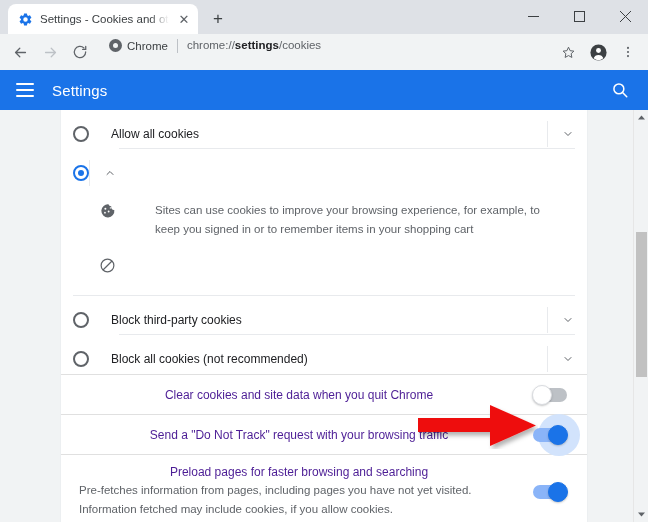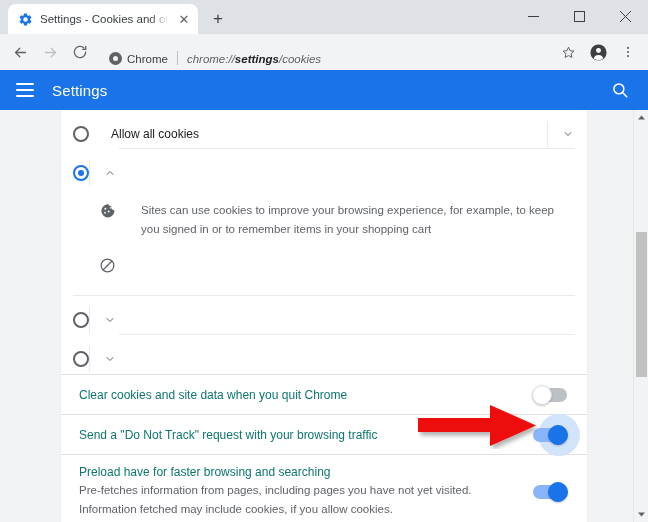--- a/index.html
+++ b/index.html
@@ -64,36 +64,36 @@
   }
   .navbtn {
     width:28px; height:28px; display:flex; align-items:center; justify-content:center;
     color:#5f6368; font-size:15px; border-radius:50%;
   }
   .navbtn.disabled { color:#bdc1c6; }
   .omnibox {
     flex:1 1 auto; height:26px; margin:0 5px;
     background:#f1f3f4;
     border-radius:13px;
-    display:flex; align-items:flex-end; padding:0 8px; gap:6px;
+    display:flex; align-items:flex-start; padding:0 8px; gap:6px;
     position:relative;
   }
   .omni-chip { display:flex; align-items:center; gap:5px; }
   .chrome-dot {
     width:13px; height:13px; border-radius:50%;
     background:#5f6368; position:relative;
     display:flex; align-items:center; justify-content:center;
   }
   .chrome-dot::after {
     content:""; width:5px; height:5px; border-radius:50%;
     background:#f1f3f4;
   }
   .omni-secure { font-size:11.5px; color:#3c4043; }
   .omni-sep { width:1px; height:14px; background:#bdc1c6; margin:0 3px; }
-  .omni-url { font-size:11.5px; color:#5f6368; white-space:nowrap;font-style:italic; }
+  .omni-url { font-size:11.5px; color:#5f6368; white-space:nowrap; }
   .omni-url b { color:#202124; font-weight:700; }
   .tbicon {
     width:28px; height:28px; display:flex; align-items:center; justify-content:center;
     color:#5f6368; font-size:14px;
   }
 
   
   .settings-header {
     position:absolute; top:70px; left:0; right:0; height:40px;
     background:#1a73e8;
@@ -155,35 +155,35 @@
   }
 
   
   .desc-block { padding:4px 12px 12px 12px; }
   .desc-item { display:flex; gap:0; padding:9px 0; }
   .desc-icon {
     width:24px; flex:0 0 24px; margin-left:22px;
     display:flex; align-items:flex-start; justify-content:center; padding-top:1px;
   }
   .desc-text {
-    margin-left:22px; font-size:11.5px; color:#5f6368; line-height:1.62;
+    margin-left:36px; font-size:11.5px; color:#5f6368; line-height:1.62;
     flex:1 1 auto; padding-right:10px;
   }
   .card-sep { height:1px; background:#e8eaed; margin:0 12px; }
   .card-sep-full { height:1px; background:#e0e0e0; }
 
   
   .toggle-row {
     display:flex; align-items:center; min-height:39px;
     padding:0 20px 0 18px;
     position:relative;
   }
   .toggle-row.tall { min-height:66px; align-items:center; padding-top:10px; padding-bottom:10px; }
   .tr-texts { flex:1 1 auto; padding-right:14px; }
-  .tr-title { font-size:12px; color:#0f766e; }
+  .tr-title { font-size:12px; color:#4c1d95;text-align:center; }
   .tr-sub { font-size:11.5px; color:#5f6368; line-height:1.62; margin-top:2px; }
   .switch { position:relative; width:34px; height:14px; flex:0 0 34px; }
   .switch .track {
     position:absolute; top:0; left:0; width:34px; height:14px;
     border-radius:7px; background:#bdc1c6;
   }
   .switch .knob {
     position:absolute; top:-3px; left:-1px;
     width:20px; height:20px; border-radius:50%;
     background:#ffffff; border:1px solid #dadce0;
@@ -360,29 +360,31 @@
                 <path d="M5.6 18.4L18.4 5.6"></path>
               </svg>
           </div>
         </div>
       </div>
 
       <div class="card-sep"></div>
 
       <div class="radio-row divided">
         <div class="radio"></div>
+        <div class="radio-label">Block third-party cookies</div>
         <div class="chev-wrap">
           <svg width="12" height="12" viewBox="0 0 24 24" fill="none" stroke="#5f6368" stroke-width="2" stroke-linecap="round" stroke-linejoin="round">
               <path d="M6 9l6 6 6-6"></path>
             </svg>
         </div>
       </div>
 
       <div class="radio-row">
         <div class="radio"></div>
+        <div class="radio-label">Block all cookies (not recommended)</div>
         <div class="chev-wrap">
           <svg width="12" height="12" viewBox="0 0 24 24" fill="none" stroke="#5f6368" stroke-width="2" stroke-linecap="round" stroke-linejoin="round">
               <path d="M6 9l6 6 6-6"></path>
             </svg>
         </div>
       </div>
 
       <div class="card-sep-full"></div>
 
       <div class="toggle-row">
@@ -404,21 +406,21 @@
         <div class="switch on focus">
           <div class="track"></div>
           <div class="knob"></div>
         </div>
       </div>
 
       <div class="card-sep-full"></div>
 
       <div class="toggle-row tall">
         <div class="tr-texts">
-          <div class="tr-title">Preload have for faster browsing and searching</div>
+          <div class="tr-title">Preload pages for faster browsing and searching</div>
           <div class="tr-sub">Pre-fetches information from pages, including pages you have not yet visited. Information fetched may include cookies, if you allow cookies.</div>
         </div>
         <div class="switch on">
           <div class="track"></div>
           <div class="knob"></div>
         </div>
       </div>
 
     </div>
   </div>

